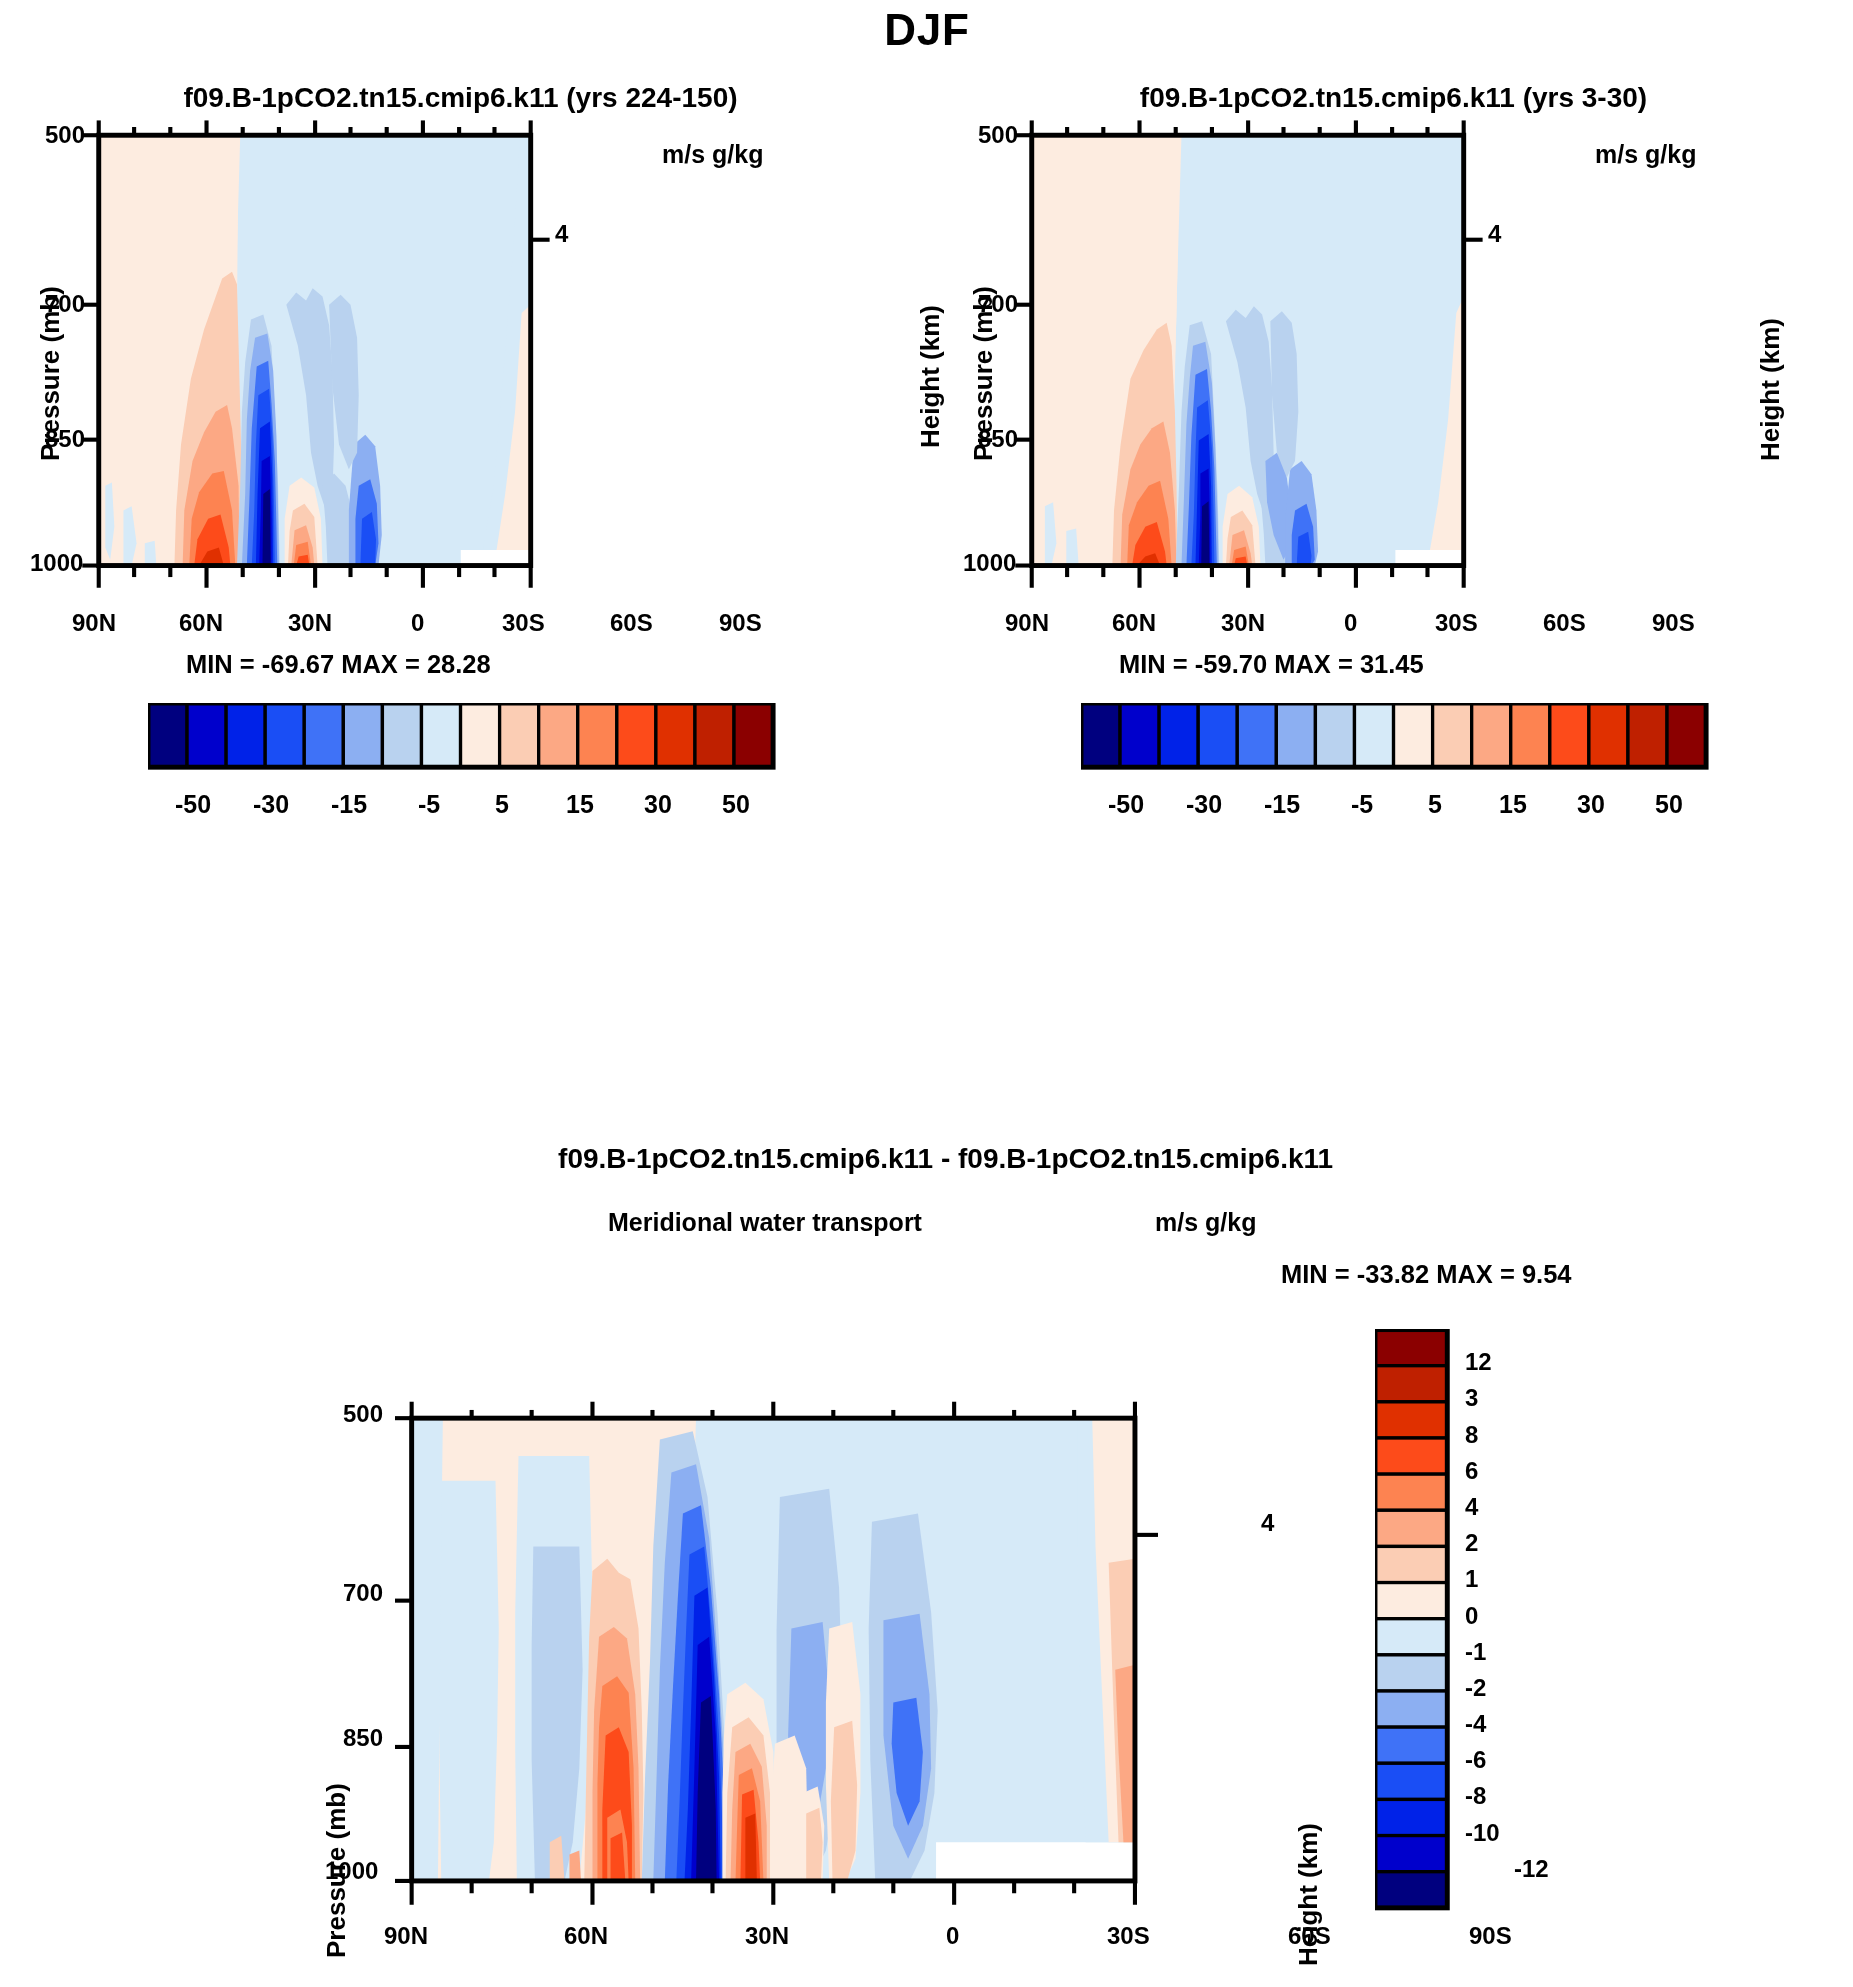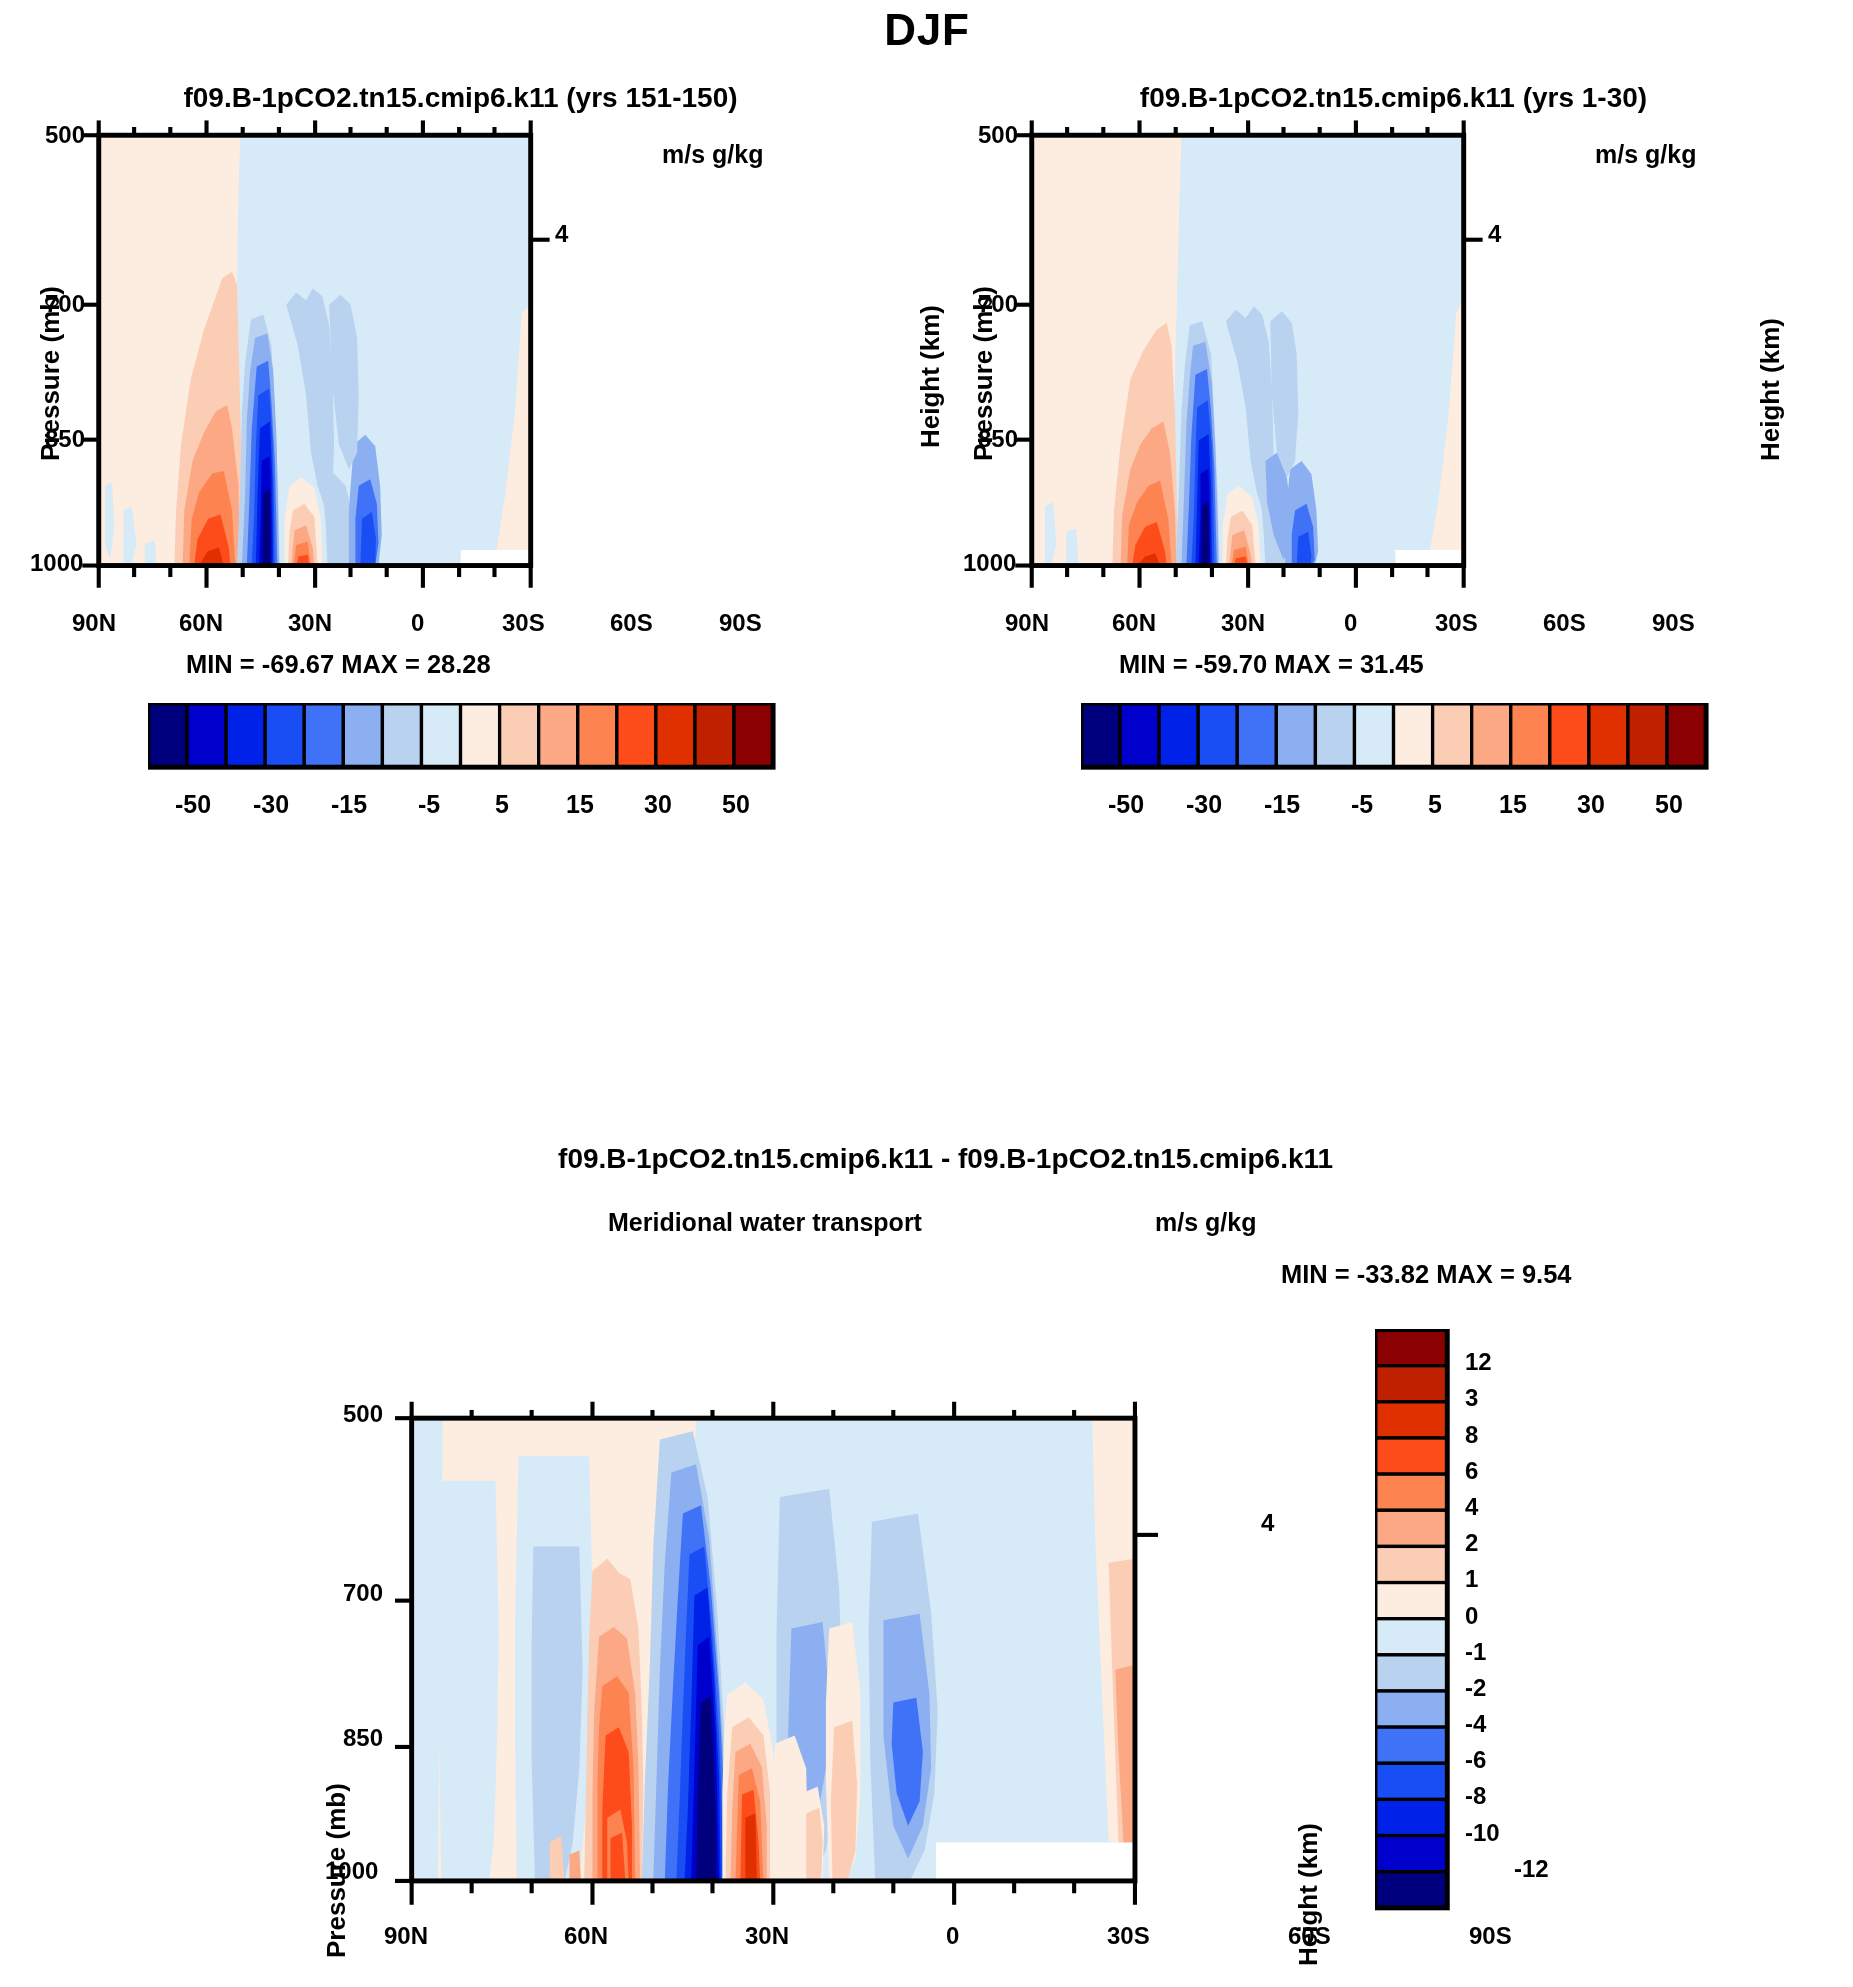--- a/index.html
+++ b/index.html
@@ -18,21 +18,21 @@
   svg{display:block;}
 </style>
 </head>
 <body>
 
 <div class="fig">
 
   <div class="suptitle" style="top:5px;">DJF</div>
 
   <div class="panel">
-    <div class="ptitle" style="left:0px;top:82px;width:921px;">f09.B-1pCO2.tn15.cmip6.k11 (yrs 151-150)</div>
+    <div class="ptitle" style="left:0px;top:82px;width:921px;">f09.B-1pCO2.tn15.cmip6.k11 (yrs 224-150)</div>
     <div class="subhdr" style="left:144px;top:140px;">Meridional water transport</div>
     <div class="subhdr" style="left:662px;top:140px;">m/s g/kg</div>
 
     <div class="vlabel" style="left:35px;top:461px;">Pressure (mb)</div>
 
     <div class="ticklab" style="left:45px;top:121px;">500</div>
     <div class="ticklab" style="left:45px;top:290px;">700</div>
     <div class="ticklab" style="left:45px;top:425px;">850</div>
     <div class="ticklab" style="left:30px;top:549px;">1000</div>
 
@@ -172,21 +172,21 @@
     <div class="cblab" style="left:253px;top:790px;">-30</div>
     <div class="cblab" style="left:331px;top:790px;">-15</div>
     <div class="cblab" style="left:418px;top:790px;">-5</div>
     <div class="cblab" style="left:495px;top:790px;">5</div>
     <div class="cblab" style="left:566px;top:790px;">15</div>
     <div class="cblab" style="left:644px;top:790px;">30</div>
     <div class="cblab" style="left:722px;top:790px;">50</div>
   </div>
 
   <div class="panel" style="position:absolute;left:933px;top:0;">
-    <div class="ptitle" style="left:0px;top:82px;width:921px;">f09.B-1pCO2.tn15.cmip6.k11 (yrs 1-30)</div>
+    <div class="ptitle" style="left:0px;top:82px;width:921px;">f09.B-1pCO2.tn15.cmip6.k11 (yrs 3-30)</div>
     <div class="subhdr" style="left:144px;top:140px;">Meridional water transport</div>
     <div class="subhdr" style="left:662px;top:140px;">m/s g/kg</div>
 
     <div class="vlabel" style="left:-18px;top:448px;">Height (km)</div>
     <div class="vlabel" style="left:35px;top:461px;">Pressure (mb)</div>
     <div class="vlabel" style="left:822px;top:461px;">Height (km)</div>
 
     <div class="ticklab" style="left:45px;top:121px;">500</div>
     <div class="ticklab" style="left:45px;top:290px;">700</div>
     <div class="ticklab" style="left:45px;top:425px;">850</div>

